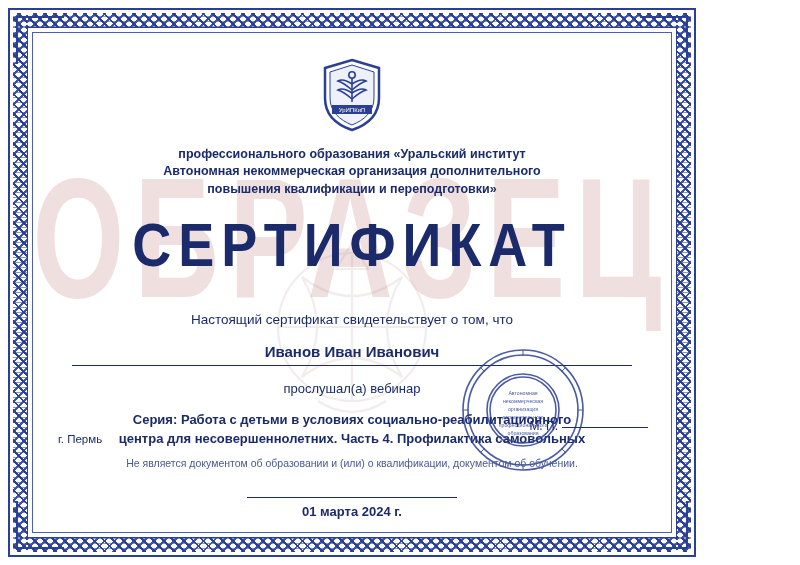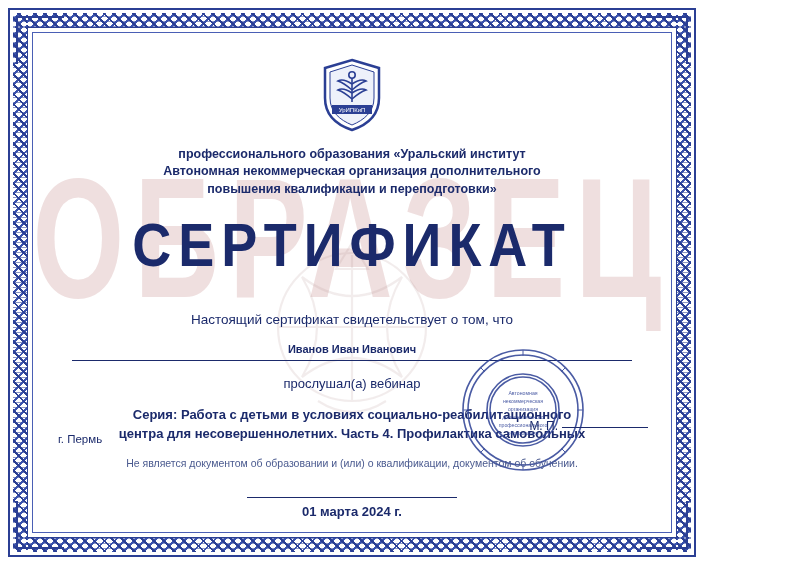--- a/index.html
+++ b/index.html
@@ -119,21 +119,21 @@
     margin-top: 40px;
     font-size: 13.5px;
     color: #1b2a6b;
   }
 
   .name-line {
     margin: 16px auto 0;
     width: 560px;
     border-bottom: 1px solid #1b2a6b;
     padding-bottom: 5px;
-    font-size: 11px;
+    font-size: 15px;
     font-weight: bold;
     color: #1b2a6b;
   }
 
   .action {
     margin-top: 15px;
     font-size: 13px;
     color: #1b2a6b;
   }
 

